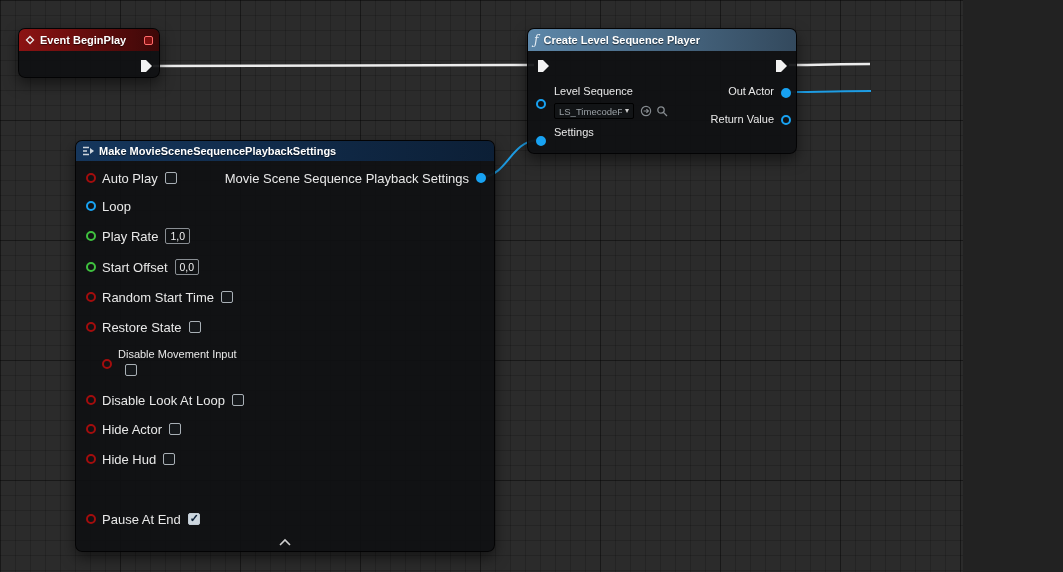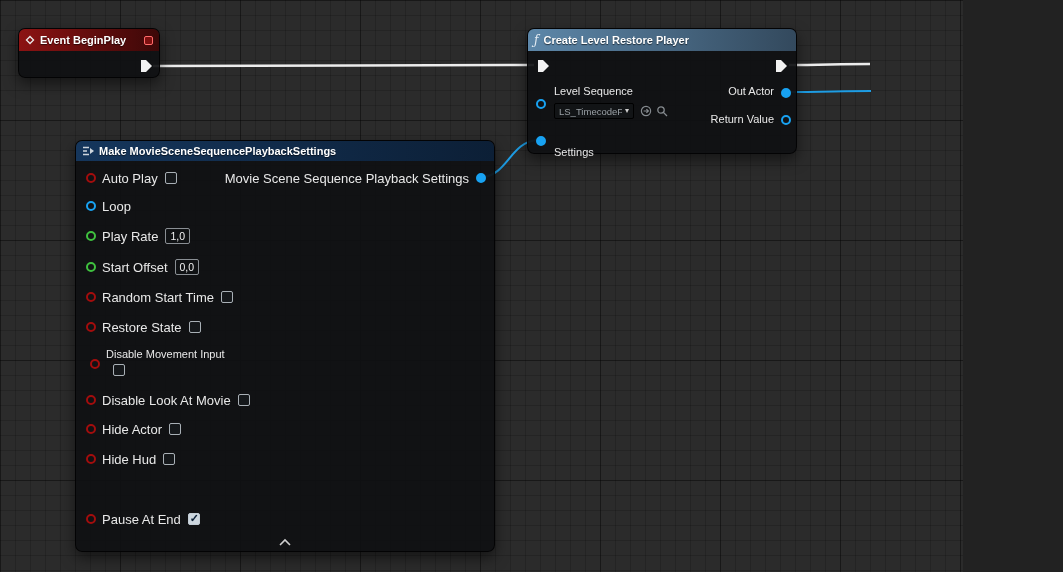--- a/index.html
+++ b/index.html
@@ -87,21 +87,21 @@
       <span class="event-badge"></span>
     </div>
     <svg class="execpin" style="right:6px;top:30px">
         <path d="M2 1 h5 l6 6 -6 6 h-5 z" fill="#f2f2f2"></path>
       </svg>
   </div>
 
   <div class="node" style="left:527px;top:28px;width:270px;height:126px">
     <div class="hdr hdr-fn">
       <span class="fn-icon">ƒ</span>
-      <span class="title">Create Level Restore Player</span>
+      <span class="title">Create Level Sequence Player</span>
     </div>
     <svg class="execpin" style="left:8px;top:30px">
         <path d="M2 1 h5 l6 6 -6 6 h-5 z" fill="#f2f2f2"></path>
       </svg>
     <svg class="execpin" style="right:8px;top:30px">
         <path d="M2 1 h5 l6 6 -6 6 h-5 z" fill="#f2f2f2"></path>
       </svg>
 
     <span class="sublabel" style="left:26px;top:56px">Level Sequence</span>
     <span class="pin ring p-obj" style="left:8px;top:70px"></span>
@@ -112,21 +112,21 @@
     <svg class="mini-icon" style="left:112px;top:76px">
         <circle cx="6" cy="6" r="4.6" fill="none" stroke="#9aa0a5" stroke-width="1.2"></circle>
         <path d="M3.6 6 h4.8 M6.4 4.1 l2 1.9 -2 1.9" fill="none" stroke="#9aa0a5" stroke-width="1.2"></path>
       </svg>
     <svg class="mini-icon" style="left:128px;top:76px">
         <circle cx="5" cy="5" r="3.2" fill="none" stroke="#9aa0a5" stroke-width="1.3"></circle>
         <line x1="7.4" y1="7.4" x2="11" y2="11" stroke="#9aa0a5" stroke-width="1.3"></line>
       </svg>
 
     <span class="pin fillpin p-obj" style="left:8px;top:107px"></span>
-    <span class="sublabel" style="left:26px;top:117px">Settings</span>
+    <span class="sublabel" style="left:26px;top:97px">Settings</span>
 
     <span class="sublabel" style="right:22px;top:56px">Out Actor</span>
     <span class="pin fillpin p-obj" style="right:5px;top:59px"></span>
     <span class="sublabel" style="right:22px;top:84px">Return Value</span>
     <span class="pin ring p-obj" style="right:5px;top:86px"></span>
   </div>
 
 
   <div class="node" style="left:75px;top:140px;width:420px;height:412px">
     <div class="hdr hdr-make">
@@ -170,29 +170,29 @@
       <span class="plabel">Random Start Time</span>
       <span class="cb"></span>
     </div>
 
     <div class="mrow" style="top:176px">
       <span class="pin ring p-bool"></span>
       <span class="plabel">Restore State</span>
       <span class="cb"></span>
     </div>
 
-    <div style="position:absolute;top:206px;left:4px;height:34px;width:100%">
+    <div style="position:absolute;top:206px;left:16px;height:34px;width:100%">
       <span class="pin ring p-bool" style="left:10px;top:12px"></span>
       <span class="sublabel" style="left:26px;top:1px">Disable Movement Input</span>
       <span class="cb" style="position:absolute;left:33px;top:17px"></span>
     </div>
 
     <div class="mrow" style="top:249px">
       <span class="pin ring p-bool"></span>
-      <span class="plabel">Disable Look At Movie</span>
+      <span class="plabel">Disable Look At Loop</span>
       <span class="cb"></span>
     </div>
 
     <div class="mrow" style="top:278px">
       <span class="pin ring p-bool"></span>
       <span class="plabel">Hide Actor</span>
       <span class="cb"></span>
     </div>
 
     <div class="mrow" style="top:308px">

